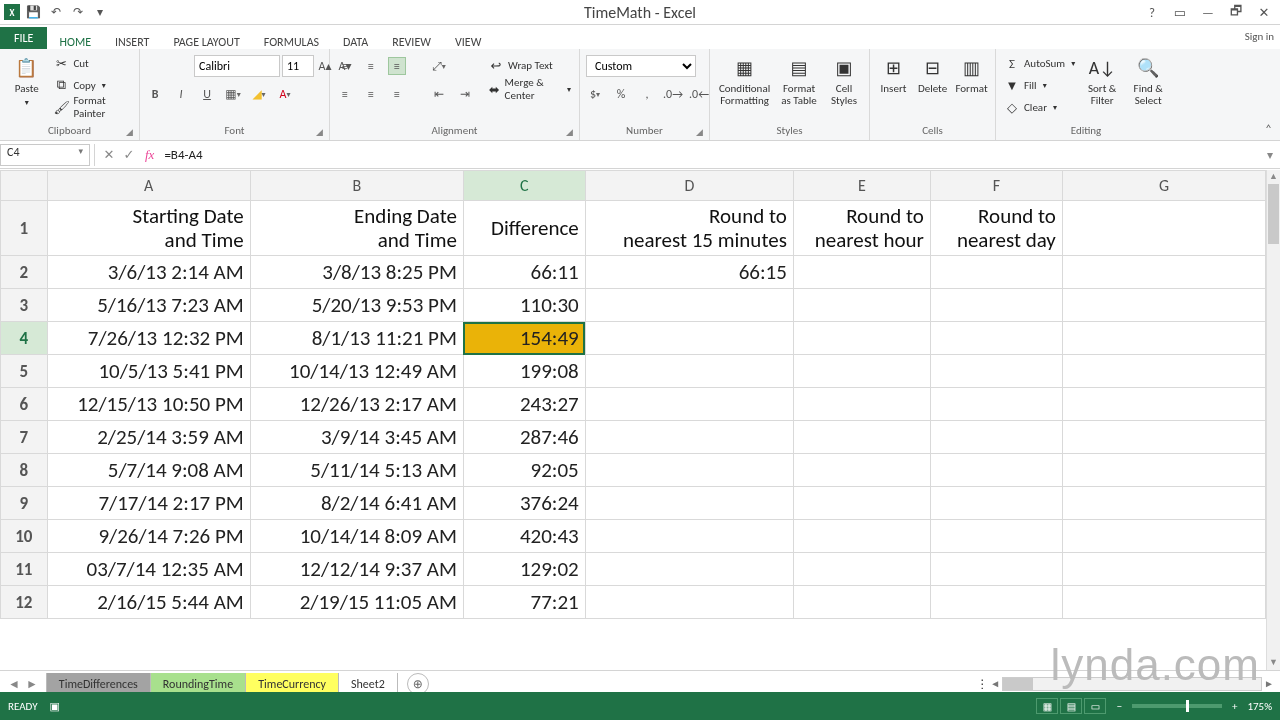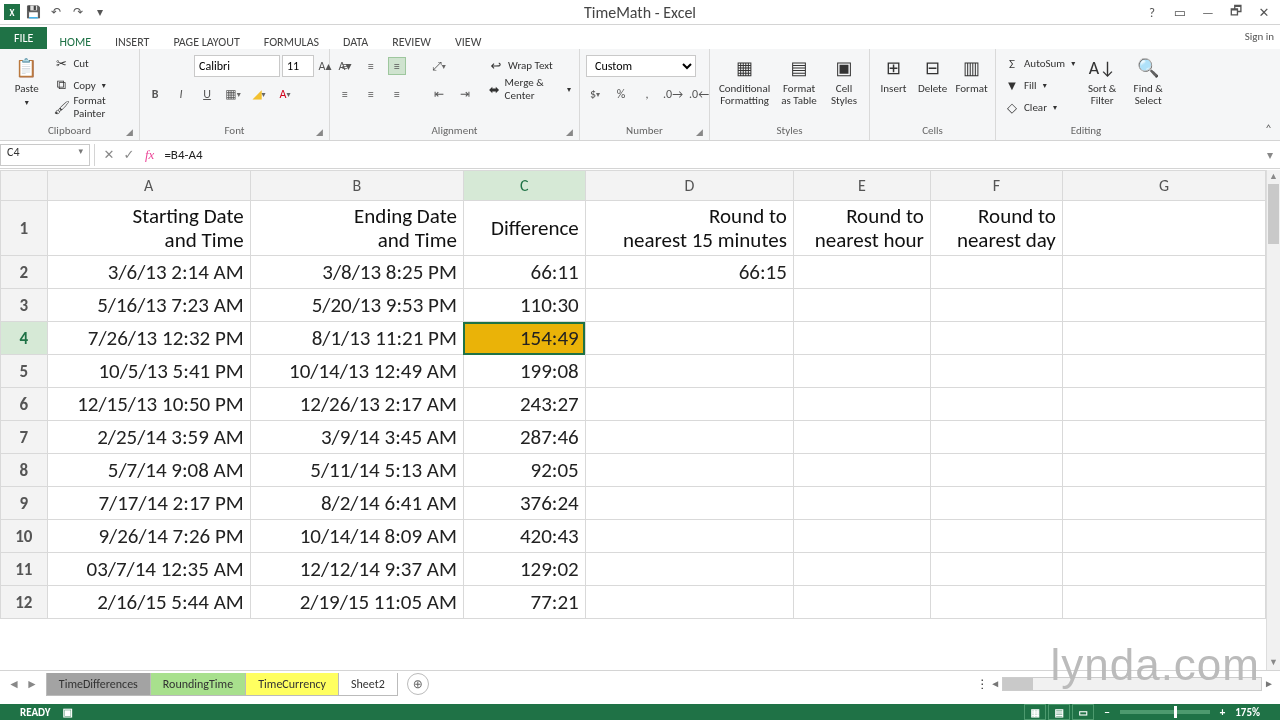--- a/index.html
+++ b/index.html
@@ -65,21 +65,21 @@
 .sheetTab { padding:4px 12px; border:1px solid #bbb; border-top:none; margin-right:-1px; cursor:pointer;}
 .sheetTab.active{background:#a3a3a3;}
 .sheetTab.green{background:#a8e08d;}
 .sheetTab.yellow{background:#ffff60;}
 .addSheet{width:22px;height:22px;border:1px solid #bbb;border-radius:50%;display:flex;align-items:center;justify-content:center;margin-left:10px;color:#666;cursor:pointer;}
 .sheetBar .hscroll { margin-left:auto; display:flex; align-items:center; gap:2px; padding-right:6px;}
 .sheetBar .hscroll .tri{font-size:10px;color:#777;}
 .sheetBar .hscroll .track{width:260px;height:14px;border:1px solid #ccc;background:#f1f1f1;position:relative;}
 .sheetBar .hscroll .thumb{position:absolute;left:0;top:0;bottom:0;width:30px;background:#c9c9c9;}
 
-.statusBar { position:absolute; left:0; right:0; bottom:0; height:16px; background:#1f7246; color:#fff; display:flex; align-items:center; font-size:11px; padding:0 20px;font-weight:bold;}
+.statusBar { position:absolute; left:0; right:0; bottom:0; height:28px; background:#1f7246; color:#fff; display:flex; align-items:center; font-size:11px; padding:0 8px;}
 .statusBar .right { margin-left:auto; display:flex; align-items:center; gap:10px;}
 .viewBtns { display:flex; gap:2px;}
 .viewBtns span{width:22px;height:16px;border:1px solid #4d9a6e;display:flex;align-items:center;justify-content:center;font-size:10px;}
 .zoomSlider{width:90px;height:4px;background:#4d9a6e;position:relative;}
 .zoomSlider::before{content:"";position:absolute;left:60%;top:-4px;width:3px;height:12px;background:#fff;}
 .watermark{position:absolute;right:20px;bottom:30px;font-size:44px;color:#bbb;font-weight:300;font-family:Arial;letter-spacing:1px;pointer-events:none;}
 .vScroll { position:absolute; right:0; top:170px; bottom:50px; width:14px; background:#f1f1f1; border-left:1px solid #ddd;}
 .vScroll .thumb{position:absolute;left:1px;right:1px;top:14px;height:60px;background:#c9c9c9;}
 .vScroll .arr{position:absolute;left:0;right:0;height:14px;text-align:center;font-size:9px;color:#888;}
 .vScroll .arr.top{top:0;} .vScroll .arr.bot{bottom:0;}

